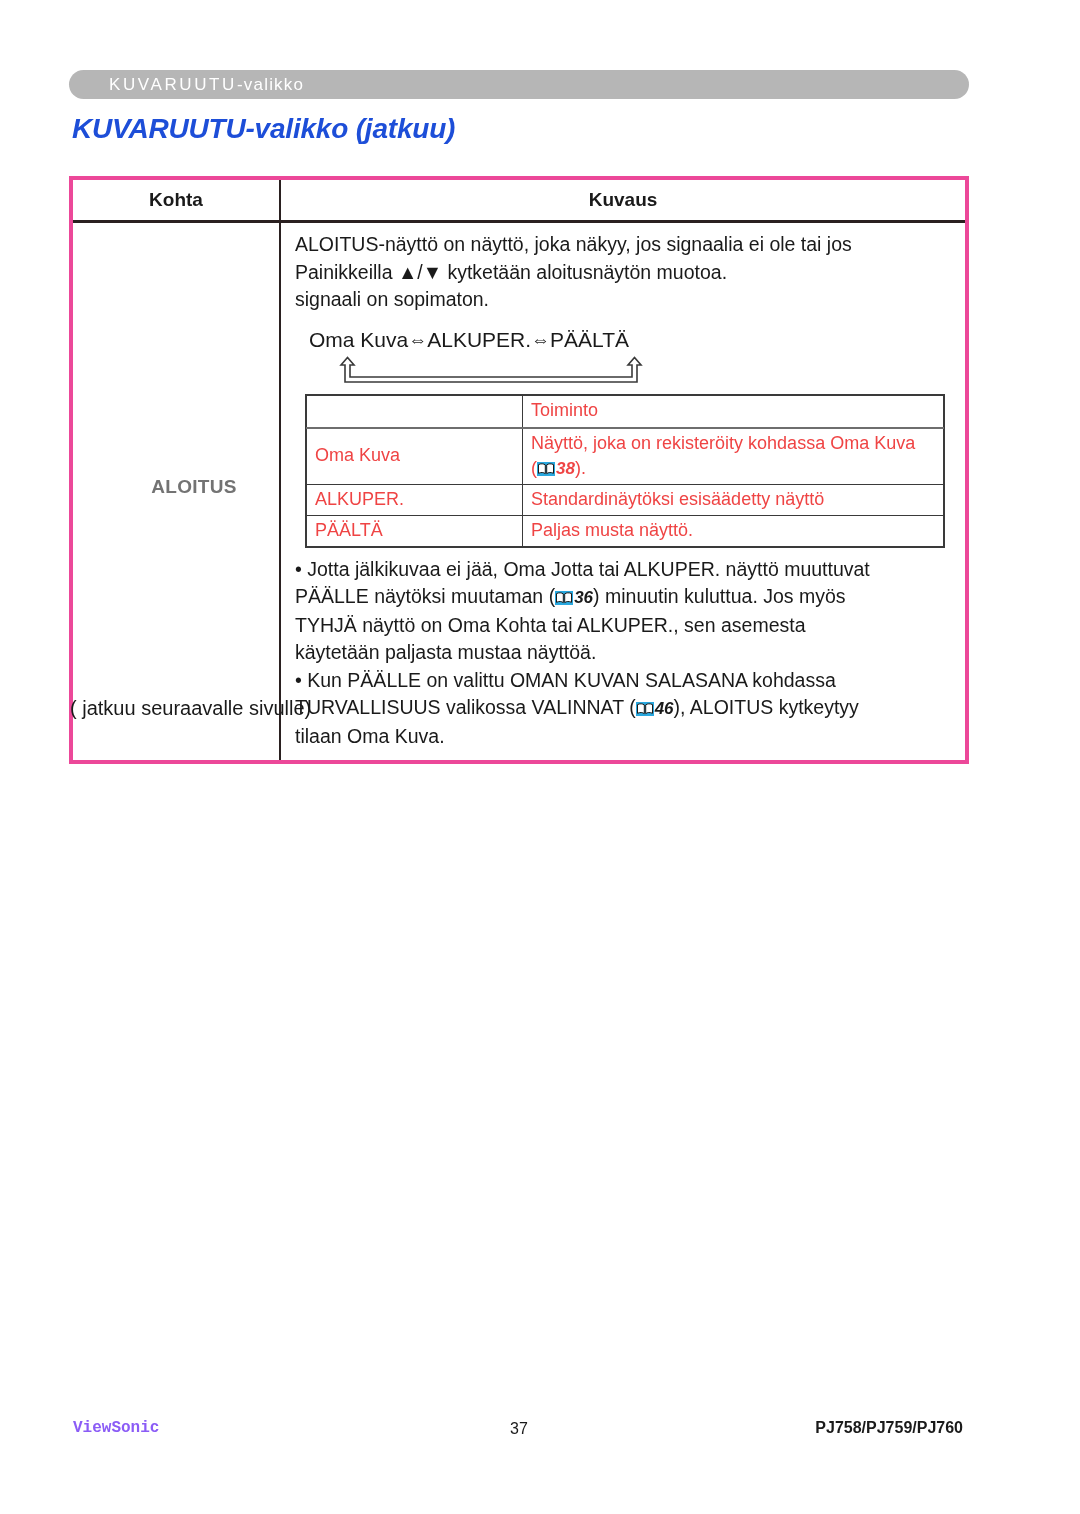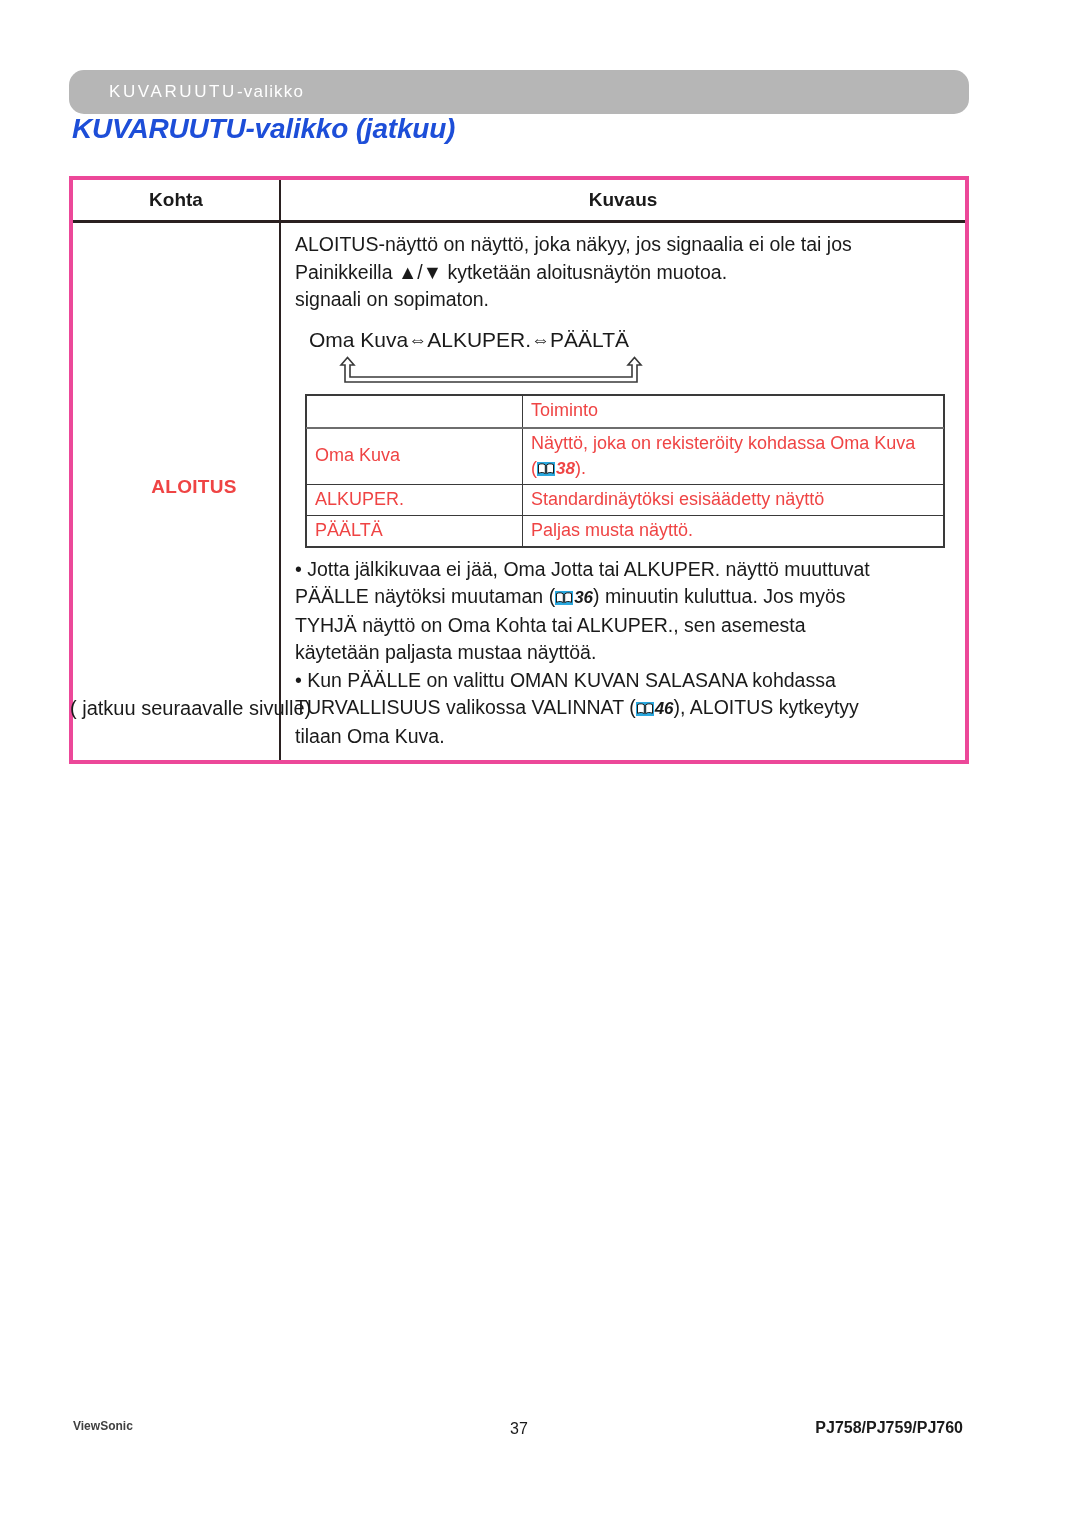--- a/index.html
+++ b/index.html
@@ -20,21 +20,21 @@
     position: absolute;
     inset: 0;
   }
 
   
   .runhead {
     position: absolute;
     left: 69px;
     top: 70px;
     width: 900px;
-    height: 44px;
+    height: 29px;
     background: #b6b6b6;
     border-radius: 15px;
   }
   .runhead-text {
     position: absolute;
     left: 40px;
     top: 50%;
     transform: translateY(-50%);
     color: #ffffff;
     font-size: 17px;
@@ -108,21 +108,21 @@
   }
   .otable-body .c2 {
     flex: 1;
     padding: 8px 12px 10px 14px;
     box-sizing: border-box;
   }
   .item-label {
     font-size: 19px;
     font-weight: bold;
     letter-spacing: 0.3px;
-    color: #ef4444;
+    color: #737373;
     margin-left: 36px;
   }
 
   
   .para {
     font-size: 19.5px;
     line-height: 27.5px;
     color: #1a1a1a;
   }
   .para .nowrap { white-space: nowrap; }
@@ -218,23 +218,24 @@
     position: absolute;
     left: 69px;
     top: 1419px;
     width: 900px;
     height: 24px;
   }
   .footer .brand {
     position: absolute;
     left: 4px;
     top: 0;
-    font-size: 12px;
-    font-weight: bold;
-    color: #404040;
+    font-size: 16px;
+    font-weight: bold;
+    color: #8b5cf6;
+    font-family: Liberation Mono, monospace;
   }
   .footer .pageno {
     position: absolute;
     left: 0;
     right: 0;
     top: 1px;
     text-align: center;
     font-size: 16px;
     color: #1a1a1a;
   }

